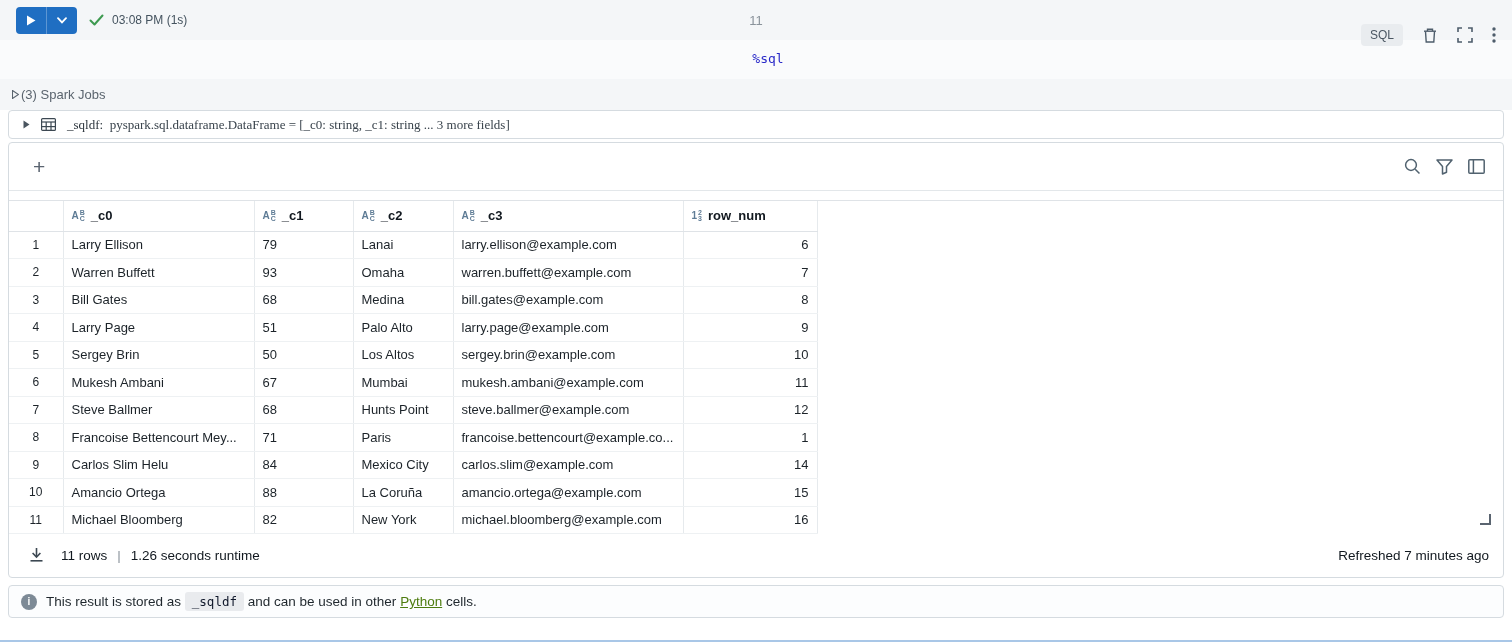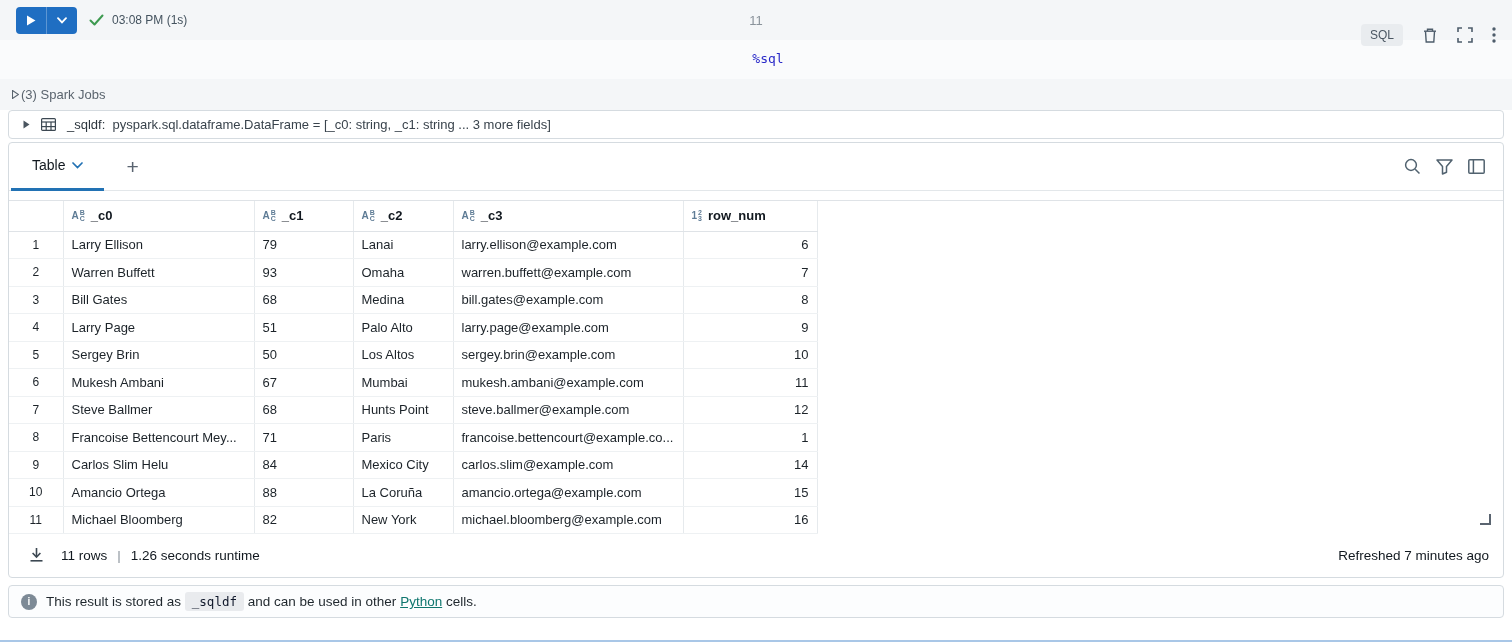--- a/index.html
+++ b/index.html
@@ -26,21 +26,21 @@
 
   .code-area { background:#fafbfc; padding:8px 16px 10px 40px;
     font-family:"DejaVu Sans Mono", monospace; font-size:13px; line-height:21px;text-align:center; }
   .kw { color:#2929c8; }
   .plain { color:#1c2226; }
 
   .spark-row { height:31px; background:#f4f6f8; display:flex; align-items:center; gap:2px; padding:0 12px; font-size:13px; color:#5a646e; cursor:pointer; }
 
   
   .sqldf-box { margin:0 8px 3px 8px; height:29px; background:#fff; border:1px solid #d5dbe0; border-radius:4px;
-    display:flex; align-items:center; gap:11px; padding:0 14px; font-size:13px; color:#39434c; }
+    display:flex; align-items:center; gap:11px; padding:0 14px; font-size:13px; color:#39434c;font-family:Liberation Serif, serif; }
   .sqldf-name { color:#2d363e; }
 
   
   .results { margin:0 8px; height:436px; background:#fff; border:1px solid #d5dbe0; border-radius:4px; position:relative; }
   .tab-bar { height:48px; display:flex; align-items:center; padding:0 12px 0 2px; border-bottom:1px solid #e3e7ea; }
   .tab { height:48px; display:flex; align-items:center; gap:7px; padding:0 21px; border-bottom:3px solid #2272b4; cursor:pointer; }
   .tab-label { font-size:14px; font-weight:500; color:#11181f; }
   .add-tab { margin-left:16px; font-size:21px; font-weight:300; color:#5a6470; cursor:pointer; line-height:1; padding:0 6px; }
   .tabbar-icons { margin-left:auto; display:flex; align-items:center; gap:15px; padding-right:6px; }
 
@@ -66,21 +66,21 @@
   .footer-sep { color:#8a939b; margin:0 10px; }
   .refreshed { margin-left:auto; color:#11181f; }
 
   
   .info-bar { margin:7px 8px 0 8px; height:33px; background:#fcfdfe; border:1px solid #d5dbe0; border-radius:4px;
     display:flex; align-items:center; gap:9px; padding:0 12px; font-size:13.5px; color:#1f272d; }
   .info-icon { width:16px; height:16px; border-radius:50%; background:#7d8a96; color:#fff;
     display:inline-flex; align-items:center; justify-content:center; font-size:10px; font-weight:700; flex:0 0 auto; }
   .info-icon::after { content:"i"; }
   .code-token { font-family:"DejaVu Sans Mono", monospace; font-size:12.5px; background:#e9ebee; border-radius:3px; padding:2px 7px; color:#0f172a; }
-  .py-link { color:#0f766e; cursor:pointer;text-decoration:underline; }
+  .py-link { color:#4d7c0f; cursor:pointer;text-decoration:underline; }
 
   .bottom-line { position:absolute; left:0; right:0; bottom:0; height:2px; background:#a9c7e7; }
   svg { display:block; }
 </style>
 </head>
 <body>
 
 <div class="toolbar">
   <div class="run-btn">
     <span class="seg">
@@ -155,28 +155,20 @@
         <path d="M5.2 4 V12.4"></path>
         <path d="M10 4 V12.4"></path>
     </svg>
   </span>
   <span><span class="sqldf-name">_sqldf:</span>&nbsp;
   <span>pyspark.sql.dataframe.DataFrame = [_c0: string, _c1: string ... 3 more fields]</span></span>
 </div>
 
 <div class="results">
   <div class="tab-bar">
-    <div class="tab">
-      <span class="tab-label">Table</span>
-      <span>
-        <svg width="11" height="7" viewBox="0 0 11 7">
-            <path d="M1 1 L5.5 5.5 L10 1" fill="none" stroke="#2272b4" stroke-width="1.7" stroke-linecap="round"></path>
-          </svg>
-      </span>
-    </div>
     <span class="add-tab">+</span>
     <div class="tabbar-icons">
       <span class="icon-btn">
         <svg width="17" height="17" viewBox="0 0 17 17" fill="none" stroke="#51626f" stroke-width="1.5">
           <circle cx="7" cy="7" r="5.4"></circle>
             <path d="M11.2 11.2 L15.5 15.5"></path>
         </svg>
       </span>
       <span class="icon-btn">
         <svg width="17" height="16" viewBox="0 0 17 16" fill="none" stroke="#51626f" stroke-width="1.5" stroke-linejoin="round">

